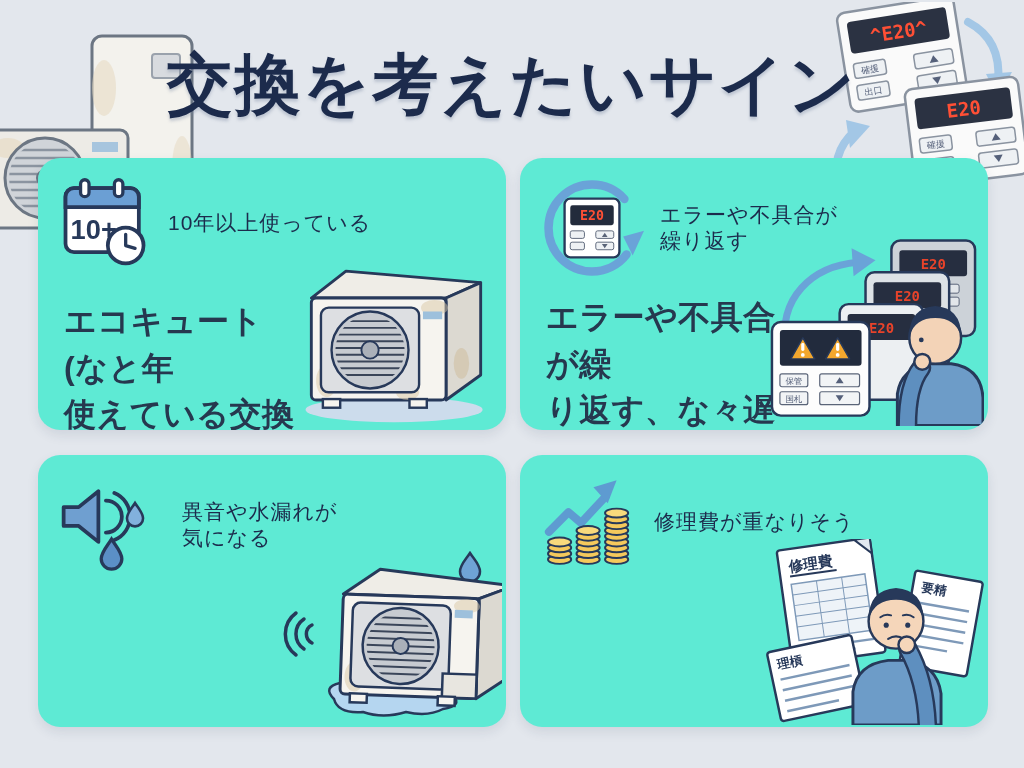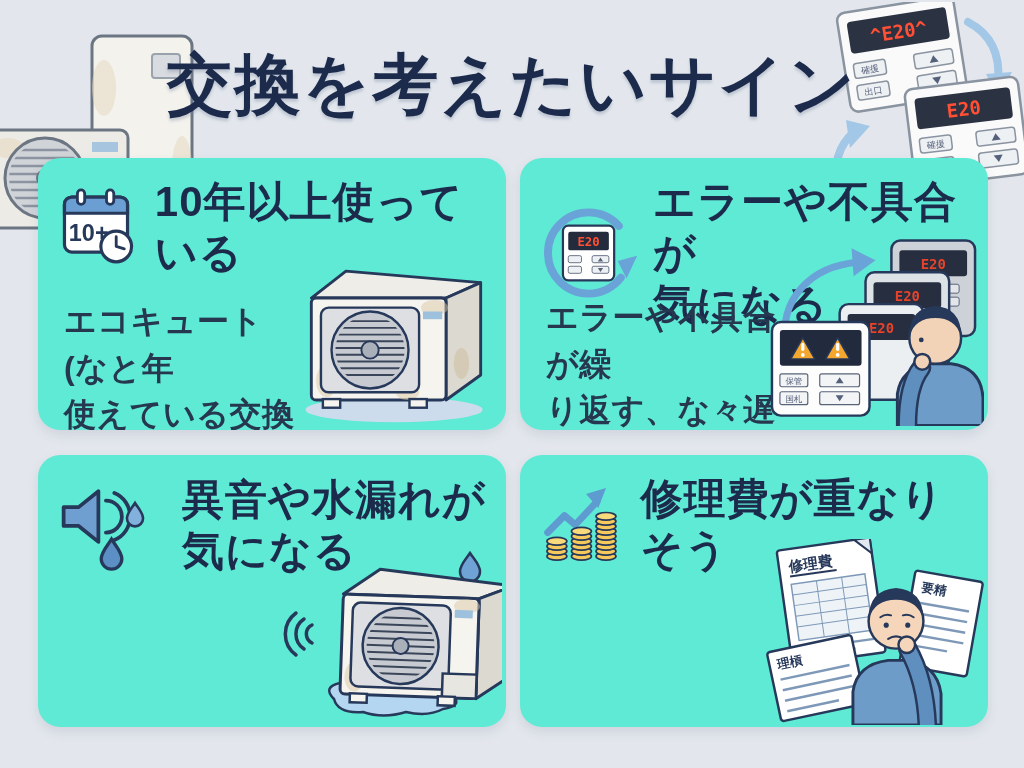--- a/index.html
+++ b/index.html
@@ -19,21 +19,21 @@
     position:absolute;width:468px;height:272px;z-index:2;
     background:#5eead4;border-radius:22px;overflow:hidden;
     box-shadow:0 5px 12px rgba(30,45,80,.10);
   }
   #card1{left:38px;top:158px;}
   #card2{left:520px;top:158px;}
   #card3{left:38px;top:455px;}
   #card4{left:520px;top:455px;}
   .card-head{display:flex;align-items:center;gap:16px;padding:18px 10px 0 20px;}
   .card-heading{
-    font-size:42px;font-weight:700;color:#1c2b4c;line-height:1.22;
+    font-size:21px;font-weight:400;color:#1c2b4c;line-height:1.22;
     white-space:pre-line;letter-spacing:1px;
   }
   .card-body{
     position:absolute;left:26px;top:136px;width:240px;
     font-size:32px;font-weight:700;color:#26384f;line-height:1.46;
     white-space:pre-line;letter-spacing:.5px;
   }
   #card1 .card-body{top:140px;}
   .ill{position:absolute;}
   svg text{font-family:"Liberation Sans",sans-serif;}
@@ -161,21 +161,21 @@
         <rect x="32" y="31" width="46" height="21" rx="2.5" fill="#232b3c"></rect>
         <text class="seg" x="55" y="47" text-anchor="middle" font-size="14" fill="#ff4f35">E20</text>
         <rect x="32" y="58" width="15" height="8" rx="2" fill="#eef1f4" stroke="#5a6478" stroke-width="1"></rect>
         <rect x="32" y="70" width="15" height="8" rx="2" fill="#eef1f4" stroke="#5a6478" stroke-width="1"></rect>
         <rect x="59" y="58" width="19" height="8" rx="2" fill="#eef1f4" stroke="#5a6478" stroke-width="1"></rect>
         <polygon points="68.5,60 71.5,64.5 65.5,64.5" fill="#5a6478"></polygon>
         <rect x="59" y="70" width="19" height="8" rx="2" fill="#eef1f4" stroke="#5a6478" stroke-width="1"></rect>
         <polygon points="68.5,76.5 71.5,72 65.5,72" fill="#5a6478"></polygon>
       </svg>
       <div class="card-heading">エラーや不具合が
-気になる</div>
+繰り返す</div>
     </div>
     <div class="card-body">エラーや不具合が繰
 り返す、な々遅れて
 事かになるないる</div>
     <svg class="ill" style="left:240px;top:78px" width="224" height="190" viewBox="0 0 225 190">
       <path d="M26,112 C18,62 52,30 98,26" fill="none" stroke="#6aa3d8" stroke-width="7" stroke-linecap="round"></path>
       <polygon points="92,12 116,24 94,40" fill="#6aa3d8"></polygon>
       <polygon points="12,104 38,106 22,130" fill="#6aa3d8"></polygon>
       <g transform="translate(132,4)">
         <rect width="84" height="96" rx="9" fill="#ccd2d8" stroke="#27395a" stroke-width="2.5"></rect>

